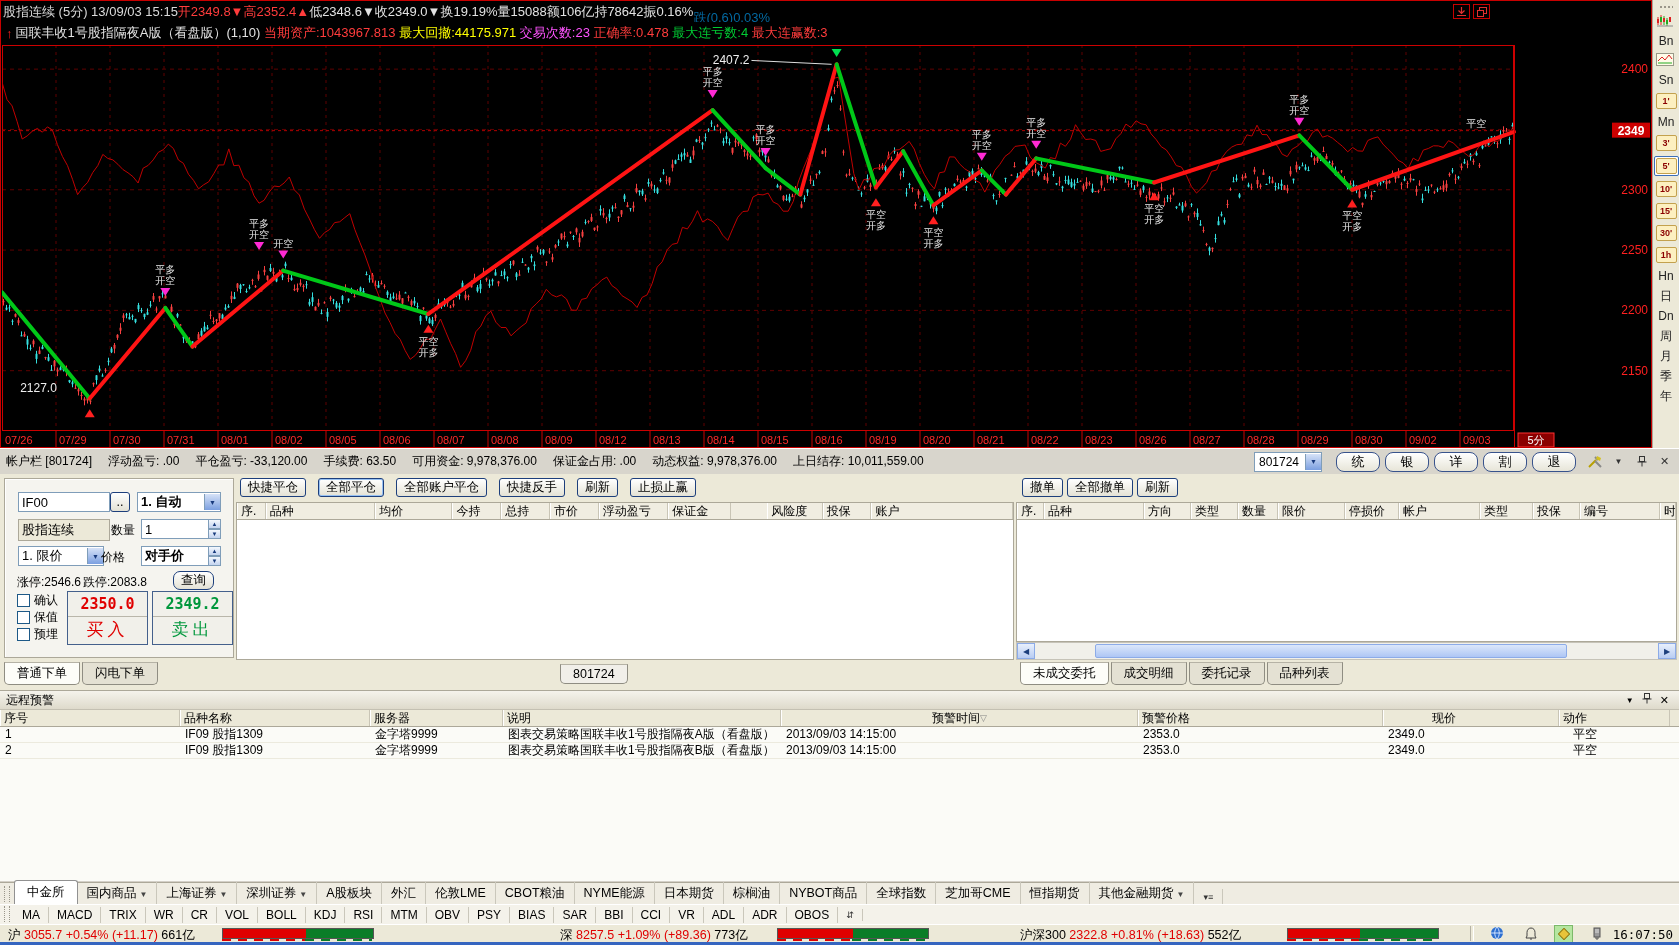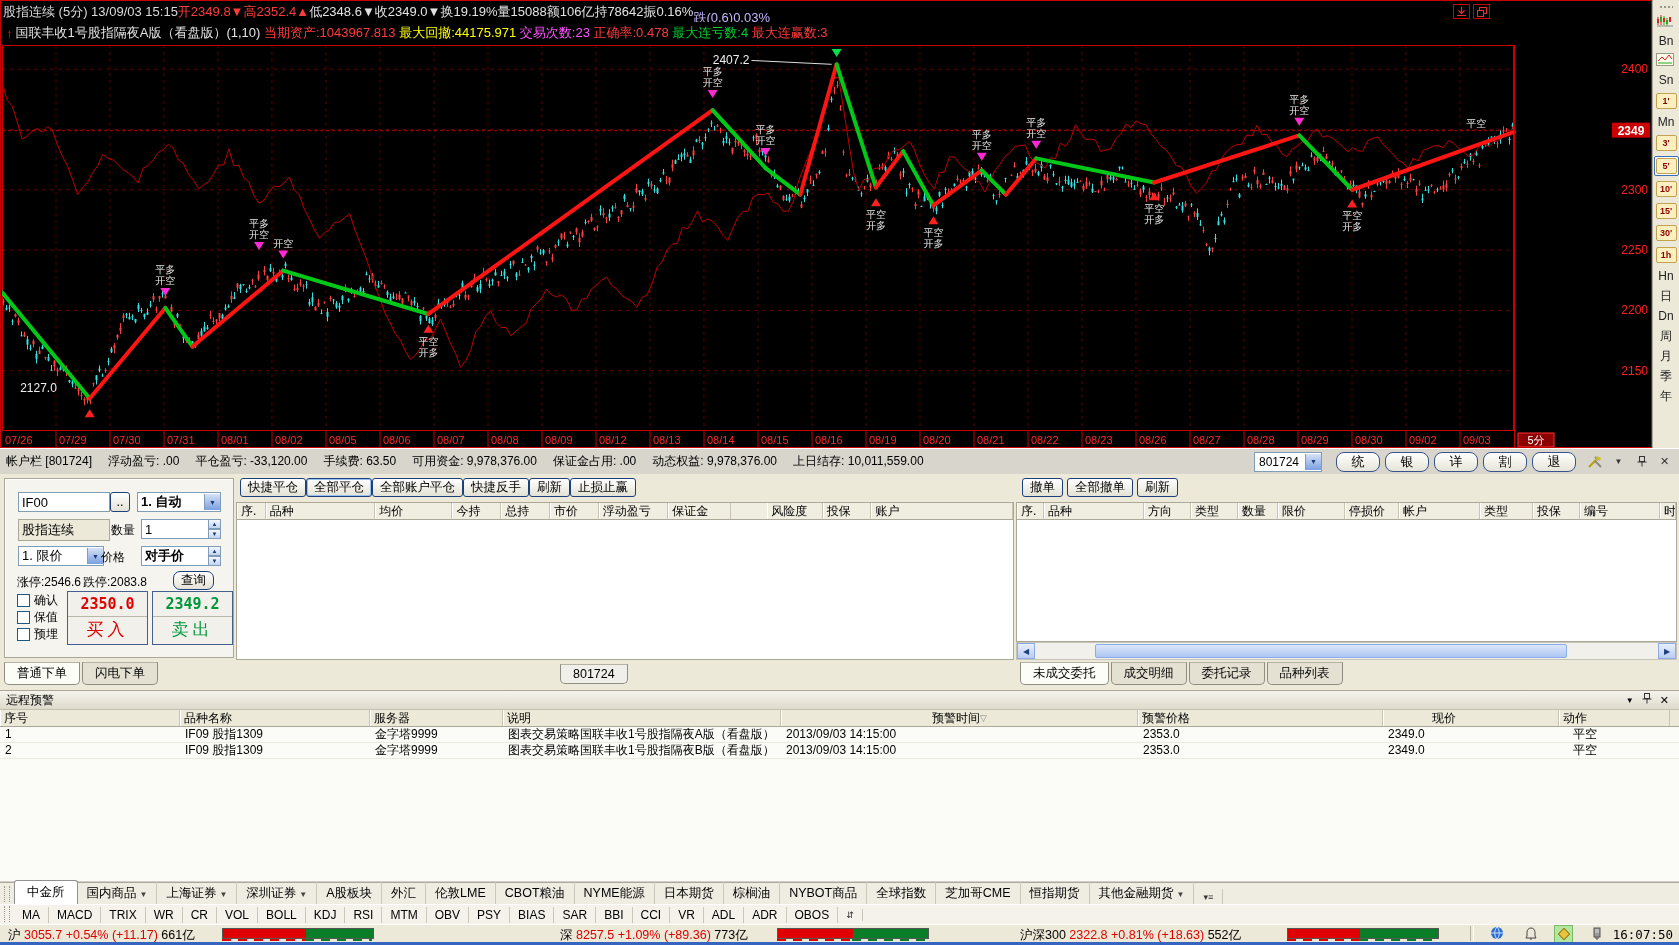--- a/index.html
+++ b/index.html
@@ -100,21 +100,21 @@
       <span style="color: rgb(217, 217, 217);">股指连续 (5分) 13/09/03 15:15 </span>
       <span style="color: rgb(255, 60, 60);">开2349.8▼ </span>
       <span style="color: rgb(255, 60, 60);">高2352.4▲ </span>
       <span style="color: rgb(226, 226, 226);">低2348.6▼ </span>
       <span style="color: rgb(226, 226, 226);">收2349.0▼ </span>
       <span style="color: rgb(226, 226, 226);">换19.19% </span>
       <span style="color: rgb(226, 226, 226);">量15088 </span>
       <span style="color: rgb(226, 226, 226);">额106亿 </span>
       <span style="color: rgb(226, 226, 226);">持78642 </span>
       <span style="color: rgb(226, 226, 226);">振0.16% </span>
-      <span style="color: #c4b5fd; margin-top: 11px;">跌(0.6)0.03%</span>
+      <span style="color: #0369a1; margin-top: 11px;">跌(0.6)0.03%</span>
     </div>
   <div class="wc" style="left:1452px">
     <svg width="9" height="9" viewBox="0 0 9 9">
         <path d="M4.5 0v6M1.5 3.5l3 3 3-3M0 8.5h9" stroke="#e03030" stroke-width="1.2" fill="none"></path>
       </svg>
   </div>
   <div class="wc" style="left:1472px">
     <svg width="10" height="10" viewBox="0 0 10 10">
         <rect x="2.5" y="0.5" width="7" height="6" fill="none" stroke="#e03030"></rect>
         <rect x="0.5" y="3.5" width="6" height="6" fill="#000" stroke="#e03030"></rect>
@@ -1432,21 +1432,21 @@
     <div class="bsbtn" style="left:62px;top:112px">
       <div class="price" style="color:#e00000">2350.0</div>
       <div class="act" style="color:#e00000">买入</div>
     </div>
     <div class="bsbtn" style="left:147px;top:112px">
       <div class="price" style="color:#00973c">2349.2</div>
       <div class="act" style="color:#00973c">卖出</div>
     </div>
   </div>
 
-  <div class="abs" id="pos-btns" style="left:240px;top:4px;display:flex;gap:0">
+  <div class="abs" id="pos-btns" style="left:240px;top:4px;display:flex;gap:12px">
       <button class="xpbtn">快捷平仓</button>
       <button class="xpbtn focused">全部平仓</button>
       <button class="xpbtn">全部账户平仓</button>
       <button class="xpbtn">快捷反手</button>
       <button class="xpbtn">刷新</button>
       <button class="xpbtn">止损止赢</button>
     </div>
   <div class="dtable" style="left:236px;top:28px;width:776px;height:156px">
     <div class="thead" id="pos-head">
         <span class="th" style="width: 30px;">序.</span>

